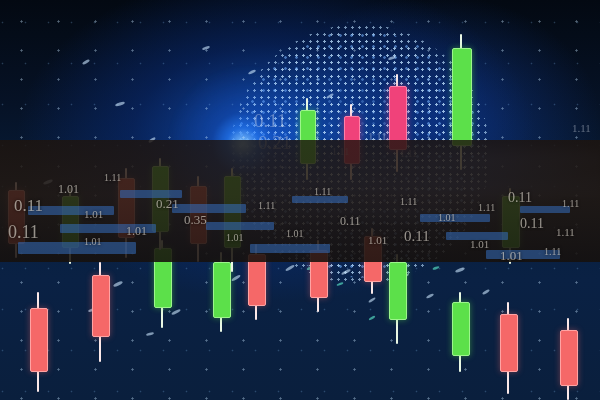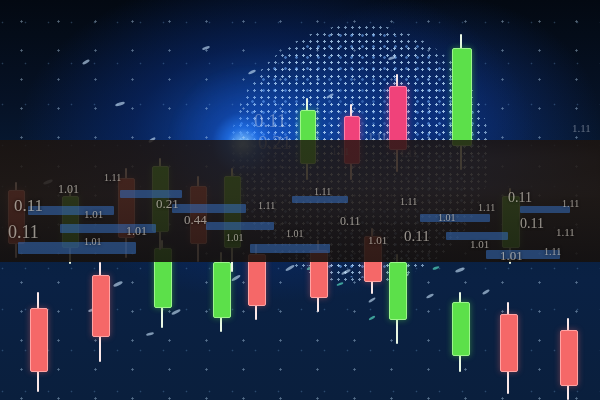--- a/index.html
+++ b/index.html
@@ -264,21 +264,21 @@
       </div>
     <div id="nums">
         <div class="num" style="left: 14px; top: 56px; font-size: 17px;">0.11</div>
         <div class="num" style="left: 58px; top: 42px; font-size: 12px;">1.01</div>
         <div class="num" style="left: 84px; top: 68px; font-size: 11px;">1.01</div>
         <div class="num" style="left: 104px; top: 32px; font-size: 10px;">1.11</div>
         <div class="num" style="left: 8px; top: 82px; font-size: 18px;">0.11</div>
         <div class="num" style="left: 84px; top: 96px; font-size: 10px;">1.01</div>
         <div class="num" style="left: 126px; top: 84px; font-size: 12px;">1.01</div>
         <div class="num" style="left: 156px; top: 56px; font-size: 13px;">0.21</div>
-        <div class="num" style="left: 184px; top: 72px; font-size: 13px;">0.44</div>
+        <div class="num" style="left: 184px; top: 72px; font-size: 13px;">0.35</div>
         <div class="num" style="left: 226px; top: 92px; font-size: 10px;">1.01</div>
         <div class="num" style="left: 258px; top: 60px; font-size: 10px;">1.11</div>
         <div class="num" style="left: 286px; top: 88px; font-size: 10px;">1.01</div>
         <div class="num" style="left: 314px; top: 46px; font-size: 10px;">1.11</div>
         <div class="num" style="left: 340px; top: 74px; font-size: 12px;">0.11</div>
         <div class="num" style="left: 368px; top: 94px; font-size: 11px;">1.01</div>
         <div class="num" style="left: 400px; top: 56px; font-size: 10px;">1.11</div>
         <div class="num" style="left: 404px; top: 88px; font-size: 15px;">0.11</div>
         <div class="num" style="left: 438px; top: 72px; font-size: 10px;">1.01</div>
         <div class="num" style="left: 470px; top: 98px; font-size: 11px;">1.01</div>

